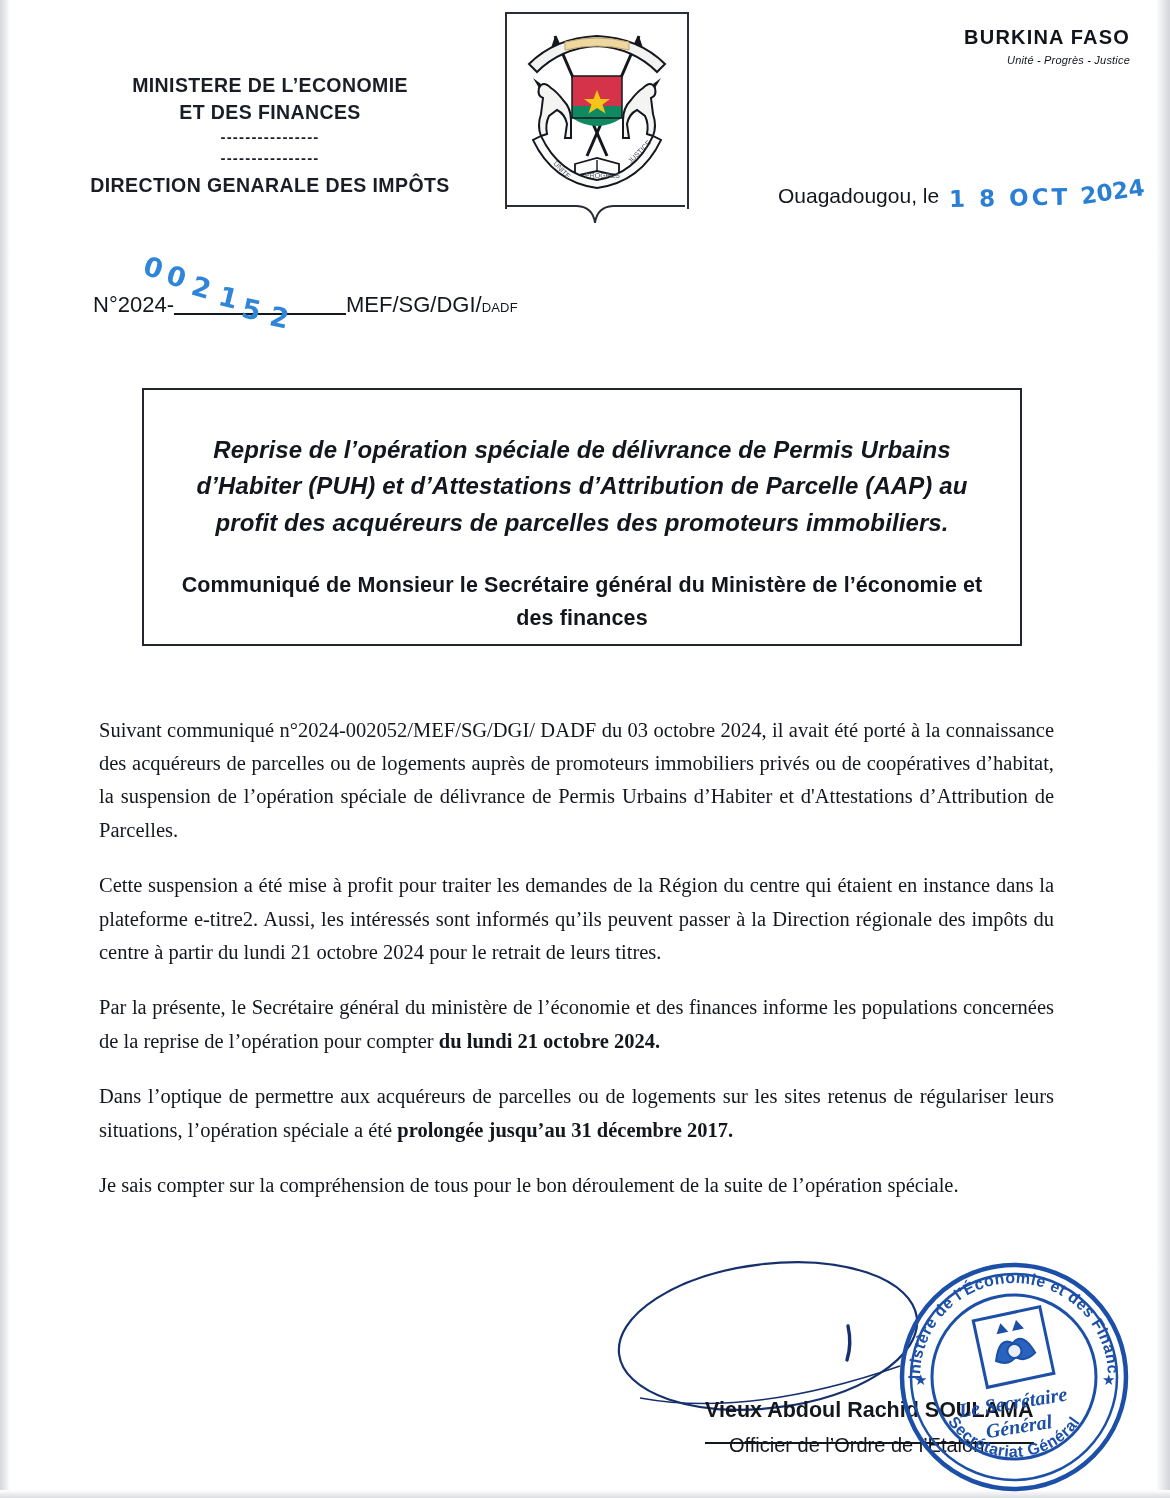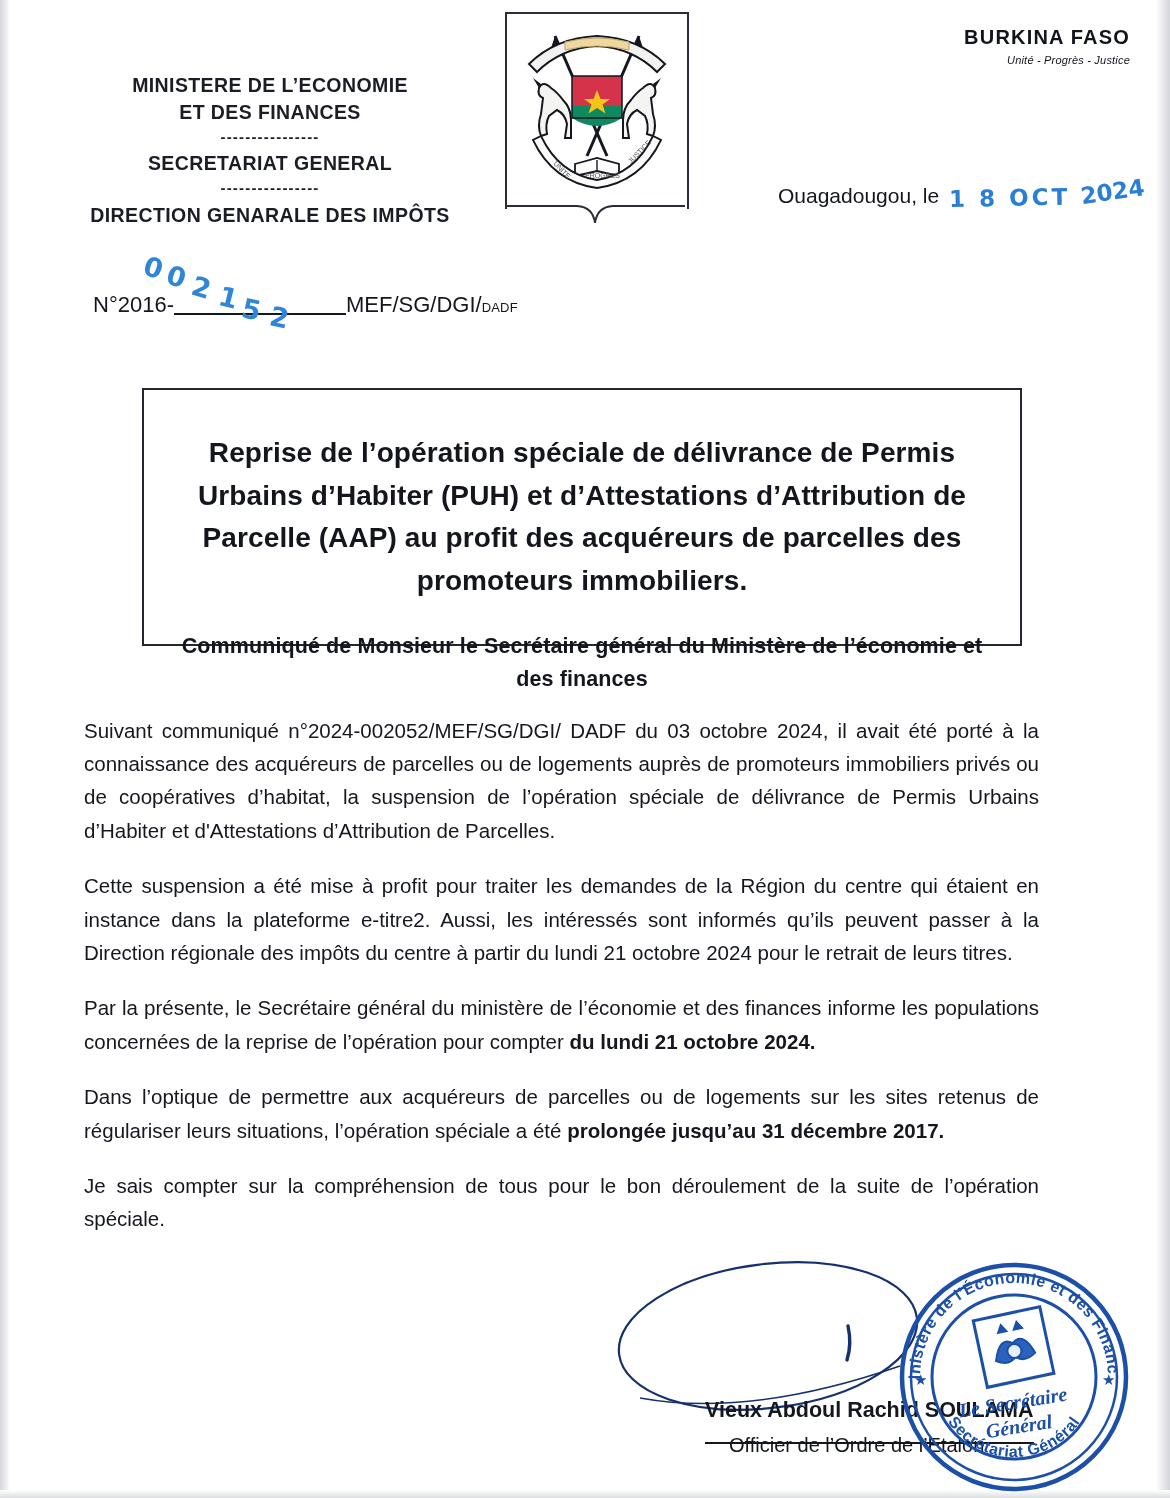--- a/index.html
+++ b/index.html
@@ -177,39 +177,41 @@
     height: 258px;
     border: 2px solid #23262f;
     box-sizing: border-box;
   }
   .titlebox-inner {
     padding: 42px 34px 0 34px;
     text-align: center;
     color: #14161e;
   }
   .title-main {
-    font-size: 28px;
+    font-size: 24px;
     font-weight: bold;
     line-height: 1.52;
     letter-spacing: 0.1px;
+    font-style: italic;
   }
   .title-sub {
     margin-top: 28px;
     font-size: 21.5px;
     font-weight: bold;
     line-height: 1.52;
     letter-spacing: 0.1px;
   }
 
   
   .body-area {
     position: absolute;
-    left: 84px;
+    left: 99px;
     top: 693px;
     width: 955px;
+    font-family: Liberation Serif, serif;
   }
   .para {
     font-size: 20.5px;
     line-height: 1.63;
     color: #15171f;
     text-align: justify;
     margin-bottom: 22px;
   }
   .para:last-child { margin-bottom: 8px; }
   .para b { font-weight: bold; }
@@ -258,21 +260,20 @@
 <div class="page">
 
   <div class="edge-left"></div>
   <div class="edge-right"></div>
   <div class="edge-bottom"></div>
 
   <div class="letterhead">
     <div class="lh-line">MINISTERE DE L’ECONOMIE
 ET DES FINANCES</div>
     <div class="dashrule">----------------</div>
-    <div class="lh-line">SECRETARIAT GENERAL</div>
     <div class="dashrule">----------------</div>
     <div class="lh-line">DIRECTION GENARALE DES IMPÔTS</div>
   </div>
 
   <div class="emblem-box">
     <svg viewBox="0 0 180 195" width="180" height="195">
 
       <line x1="48" y1="22" x2="100" y2="142" stroke="#15171f" stroke-width="3"></line>
       <line x1="132" y1="22" x2="80" y2="142" stroke="#15171f" stroke-width="3"></line>
       <polygon points="48,22 44,34 53,34" fill="#15171f"></polygon>
@@ -316,21 +317,21 @@
     <div class="country-motto">Unité - Progrès - Justice</div>
   </div>
 
   <div class="place-line">
     <span>Ouagadougou, le</span><span class="date-stamp"><span>1 8</span>
       <span>OCT</span>
       <span class="date-year">2024</span></span>
   </div>
 
   <div class="refline">
-    <span>N°2016-</span><span class="ref-blank"></span><span>MEF/SG/DGI/</span><span class="ref-suffix-small">DADF</span>
+    <span>N°2024-</span><span class="ref-blank"></span><span>MEF/SG/DGI/</span><span class="ref-suffix-small">DADF</span>
   </div>
   <div class="ref-hand">
     <span class="rh0">0</span>
     <span class="rh1">0</span>
     <span class="rh2">2</span>
     <span class="rh3">1</span>
     <span class="rh4">5</span>
     <span class="rh5">2</span>
   </div>
 

